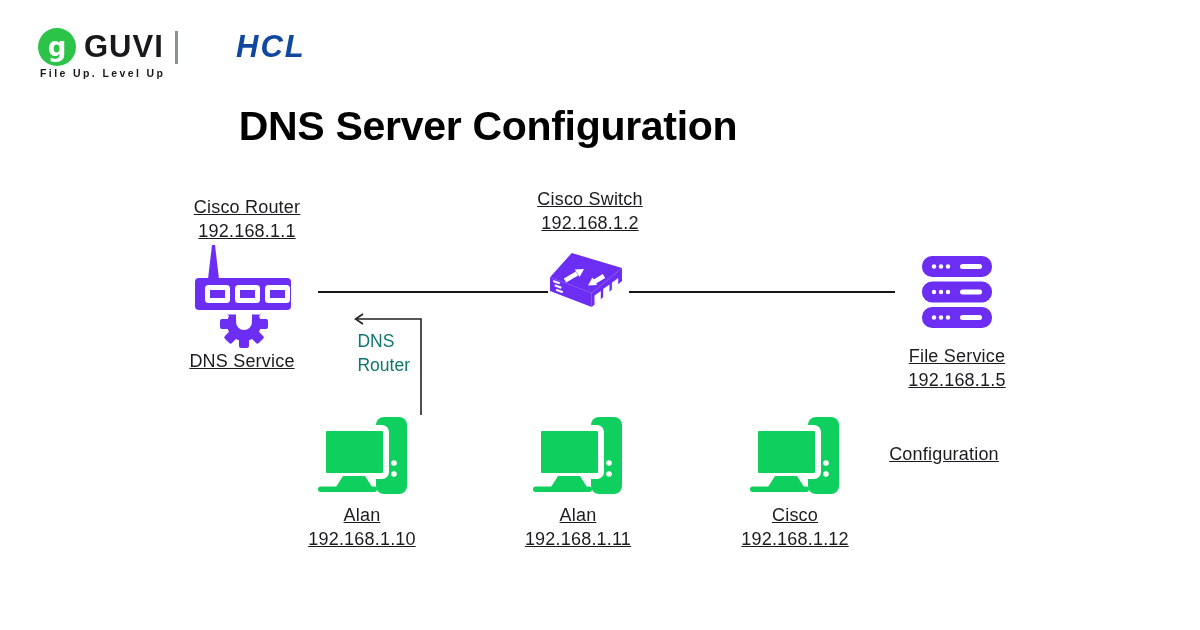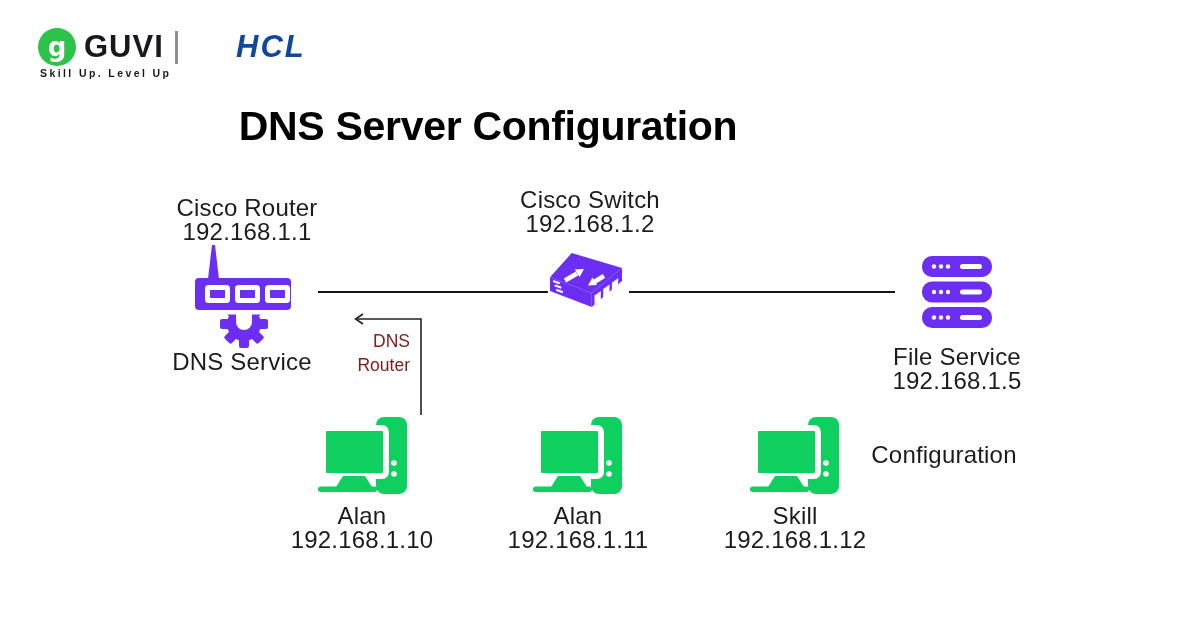--- a/index.html
+++ b/index.html
@@ -18,40 +18,40 @@
   .brand-divider{left:175px;top:31px;width:3px;height:33px;background:#8a9096;}
   .hcl-word{left:188px;top:28px;height:38px;line-height:38px;font-size:31px;font-weight:800;font-style:italic;color:#10489F;letter-spacing:2px;margin-left:48px;}
   .tagline{left:40px;top:67px;font-size:10.5px;font-weight:700;letter-spacing:2.4px;color:#17191c;}
   
   .page-title{
     left:0;top:103px;width:976px;text-align:center;
     font-size:41px;font-weight:700;color:#000;letter-spacing:-0.3px;
   }
   
   .node-label{
-    text-align:center;font-size:24px;line-height:23.5px;color:#1c1c1e;
-    transform:translateX(-50%);white-space:nowrap;letter-spacing:0.2px;
+    text-align:center;font-size:18px;line-height:23.5px;color:#1c1c1e;
+    transform:translateX(-50%);white-space:nowrap;letter-spacing:0.2px;text-decoration:underline;
   }
   
   .net-line{height:2px;background:#161616;}
   
   .dns-req-text{
-    text-align:right;font-size:17.5px;line-height:23.5px;color:#7f1d1d;white-space:nowrap;
+    font-size:17.5px;line-height:23.5px;color:#0f766e;white-space:nowrap;
   }
 </style>
 </head>
 <body>
 
 <div class="abs guvi-circle">
   <span>g</span>
 </div>
 <div class="abs guvi-word">GUVI</div>
 <div class="abs brand-divider"></div>
 <div class="abs hcl-word">HCL</div>
-<div class="abs tagline">Skill Up. Level Up</div>
+<div class="abs tagline">File Up. Level Up</div>
 
 <div class="abs page-title">DNS Server Configuration</div>
 
 <div class="abs net-line" style="left:318px;top:291px;width:230px;"></div>
 <div class="abs net-line" style="left:629px;top:291px;width:266px;"></div>
 
 <div class="abs node-label" style="left:247px;top:196px;">
   <div>Cisco Router</div>
   <div>192.168.1.1</div>
 </div>
@@ -184,17 +184,17 @@
 
 <svg class="abs" style="left:750px;top:417px;" width="90" height="78" viewBox="0 0 90 78">
   <rect x="58" y="0" width="31" height="77" rx="8" fill="#0FD05E"></rect>
   <circle cx="76" cy="46" r="2.8" fill="#fff"></circle>
     <circle cx="76" cy="57" r="2.8" fill="#fff"></circle>
   <rect x="5" y="11" width="63" height="48" rx="4" fill="#0FD05E" stroke="#ffffff" stroke-width="6"></rect>
   <polygon points="25,59 47,59 54,70 18,70" fill="#0FD05E"></polygon>
   <rect x="0" y="69.5" width="59" height="5.5" rx="2.7" fill="#0FD05E"></rect>
 </svg>
 <div class="abs node-label" style="left:795px;top:504px;">
-  <div>Skill</div>
+  <div>Cisco</div>
   <div>192.168.1.12</div>
 </div>
 
 <div class="abs node-label" style="left:944px;top:443px;">Configuration</div>
 
 </body></html>

